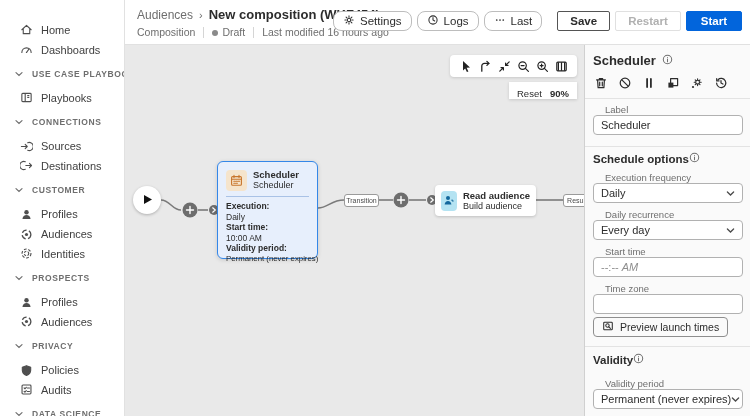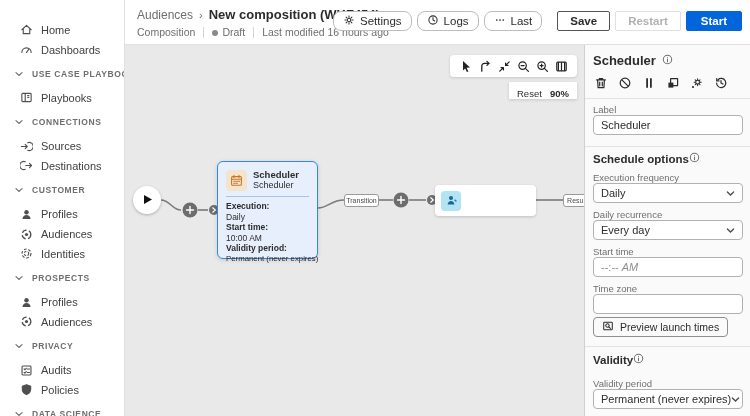--- a/index.html
+++ b/index.html
@@ -81,21 +81,21 @@
 
   
   .panel { position:absolute; left:584px; top:45px; width:166px; height:371px; background:#fafafa;
            border-left:1px solid #d0d0d0; z-index:4; }
   .panel .ptitle { position:absolute; left:8px; top:8px; font-size:13px; font-weight:bold; display:flex; align-items:center; gap:6px; }
   .info-ic svg { width:11px; height:11px; }
   .picons { position:absolute; left:8px; top:30px; display:flex; align-items:center; gap:8px; }
   .picons .pic { width:16px; height:16px; display:flex; align-items:center; justify-content:center; cursor:pointer; }
   .picons svg { width:14px; height:14px; }
   .pdiv { position:absolute; left:0; width:166px; border-top:1px solid #e3e3e3; }
-  .flabel { position:absolute; left:8px; font-size:9.5px; color:#6e6e6e; }
+  .flabel { position:absolute; left:20px; font-size:9.5px; color:#6e6e6e; }
   .inputbox { position:absolute; left:8px; width:150px; height:20px; background:#fff; border:1px solid #b1b1b1;
               border-radius:4px; font-size:11px; color:#2c2c2c; padding:0 7px; font-family:inherit; }
   input.inputbox { outline:none; }
   .selectbox { position:absolute; left:8px; width:150px; height:20px; background:#fff; border:1px solid #b1b1b1;
                border-radius:4px; display:flex; align-items:center; justify-content:space-between; padding:0 7px; cursor:pointer; }
   .selectbox .sv { font-size:11px; color:#2c2c2c; white-space:nowrap; }
   .selectbox svg { width:9px; height:9px; }
   .sectitle { position:absolute; left:8px; font-size:11.5px; font-weight:bold; display:flex; align-items:center; }
   .phantom { display:flex; align-items:center; color:#8e8e8e; font-size:11px; gap:3px; }
   .phantom .mer { font-style:italic; }
@@ -240,34 +240,34 @@
     <div class="nav-section">
       <span class="nicon chev">
           <svg viewBox="0 0 8 8" fill="none" stroke="#6e6e6e" stroke-width="1.2" stroke-linecap="round">
             <path d="M1 2.6 4 5.4 7 2.6"></path>
           </svg>
         </span>
       <span class="slabel">PRIVACY</span>
     </div>
     <div class="nav-item">
       <span class="nicon">
+          <svg viewBox="0 0 14 14" fill="none" stroke="#4f4f4f" stroke-width="1.2" stroke-linejoin="round">
+            <path d="M7 1.8 11.5 3.4v3.2c0 2.9-1.9 4.7-4.5 5.8-2.6-1.1-4.5-2.9-4.5-5.8V3.4Z" fill="#4f4f4f"></path>
+          </svg>
+        </span>
+      <span class="nlabel">Policies</span>
+    </div>
+    <div class="nav-item">
+      <span class="nicon">
           <svg viewBox="0 0 14 14" fill="none" stroke="#4f4f4f" stroke-width="1.2" stroke-linecap="round" stroke-linejoin="round">
             <rect x="2.2" y="2.2" width="9.6" height="9.6" rx="1"></rect>
             <path d="M4.4 5.3 5.3 6.2 6.8 4.6M8 5.4h2.2M4.4 9 5.3 9.9 6.8 8.3M8 9.1h2.2"></path>
           </svg>
         </span>
       <span class="nlabel">Audits</span>
-    </div>
-    <div class="nav-item">
-      <span class="nicon">
-          <svg viewBox="0 0 14 14" fill="none" stroke="#4f4f4f" stroke-width="1.2" stroke-linejoin="round">
-            <path d="M7 1.8 11.5 3.4v3.2c0 2.9-1.9 4.7-4.5 5.8-2.6-1.1-4.5-2.9-4.5-5.8V3.4Z" fill="#4f4f4f"></path>
-          </svg>
-        </span>
-      <span class="nlabel">Policies</span>
     </div>
 
     <div class="nav-section">
       <span class="nicon chev">
           <svg viewBox="0 0 8 8" fill="none" stroke="#6e6e6e" stroke-width="1.2" stroke-linecap="round">
             <path d="M1 2.6 4 5.4 7 2.6"></path>
           </svg>
         </span>
       <span class="slabel">DATA SCIENCE</span>
     </div>
@@ -373,20 +373,24 @@
     <div class="chip" style="left:219px; top:148.5px; width:35px;">Transition</div>
 
     <div class="read-node">
       <span class="read-ic">
         <svg viewBox="0 0 13 13">
             <circle cx="6" cy="4" r="2" fill="#12679c"></circle>
             <path d="M2.6 10.4c.3-2.3 1.6-3.5 3.4-3.5s3.1 1.2 3.4 3.5z" fill="#12679c"></path>
             <path d="M9.3 6.2h1.6v1.6" stroke="#12679c" stroke-width="1" fill="none"></path>
           </svg>
       </span>
+      <span class="read-titles">
+        <div class="t">Read audience</div>
+        <div class="s">Build audience</div>
+      </span>
     </div>
 
     <div class="chip" style="left:438px; top:148.5px; width:28px;">Result</div>
 
     <div class="cv-toolbar">
       <span class="tic">
           <svg viewBox="0 0 13 13">
             <path d="M3 1 10 7.5 6.6 7.8 8.4 11.4 6.9 12.1 5.2 8.6 3 10.4 Z" fill="#222"></path>
           </svg>
         </span>

